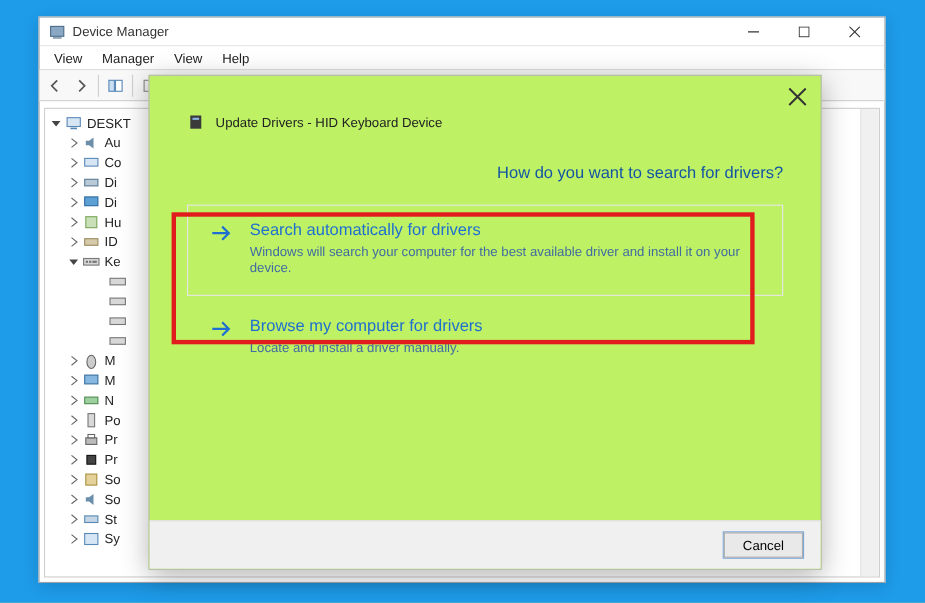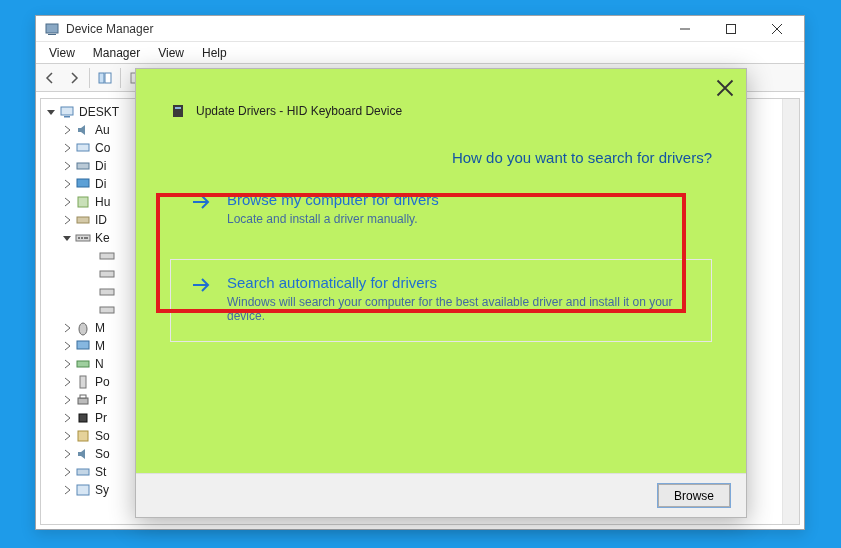--- a/index.html
+++ b/index.html
@@ -521,42 +521,42 @@
     <span class="hdr-icon">
       <svg viewBox="0 0 16 16">
           <rect x="3" y="2" width="10" height="12" fill="#3a3a3a"></rect>
           <rect x="5" y="4" width="6" height="2" fill="#8ab4e0"></rect>
         </svg>
     </span>
     <span class="hdr-text">Update Drivers - HID Keyboard Device</span>
   </div>
   <div class="dlg-question">How do you want to search for drivers?</div>
 
+  <div class="option">
+    <span class="opt-arrow">
+      <svg width="22" height="18" viewBox="0 0 22 18">
+          <path d="M2 9 H16 M11 3 L17 9 L11 15" fill="none" stroke="#1f6fd0" stroke-width="2"></path>
+        </svg>
+    </span>
+    <div class="opt-body">
+      <div class="opt-title">Search automatically for drivers</div>
+      <div class="opt-desc">Windows will search your computer for the best available driver and install it on your device.</div>
+    </div>
+  </div>
+
   <div class="option plain">
     <span class="opt-arrow">
       <svg width="22" height="18" viewBox="0 0 22 18">
           <path d="M2 9 H16 M11 3 L17 9 L11 15" fill="none" stroke="#1f6fd0" stroke-width="2"></path>
         </svg>
     </span>
     <div class="opt-body">
       <div class="opt-title">Browse my computer for drivers</div>
       <div class="opt-desc">Locate and install a driver manually.</div>
     </div>
   </div>
 
-  <div class="option">
-    <span class="opt-arrow">
-      <svg width="22" height="18" viewBox="0 0 22 18">
-          <path d="M2 9 H16 M11 3 L17 9 L11 15" fill="none" stroke="#1f6fd0" stroke-width="2"></path>
-        </svg>
-    </span>
-    <div class="opt-body">
-      <div class="opt-title">Search automatically for drivers</div>
-      <div class="opt-desc">Windows will search your computer for the best available driver and install it on your device.</div>
-    </div>
-  </div>
-
   <div class="highlight-box" style="left:20px; top:124px; width:530px; height:120px;"></div>
 
   <div class="dlg-footer">
-    <div class="dlg-btn">Browse</div>
+    <div class="dlg-btn">Cancel</div>
   </div>
 </div>
 
 </body></html>

